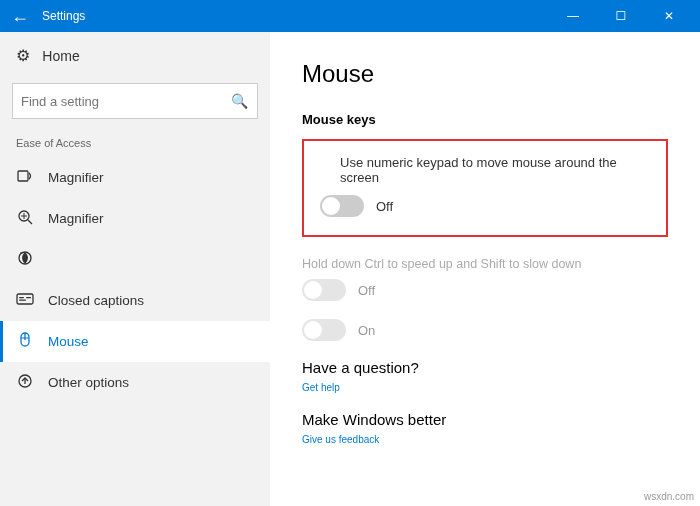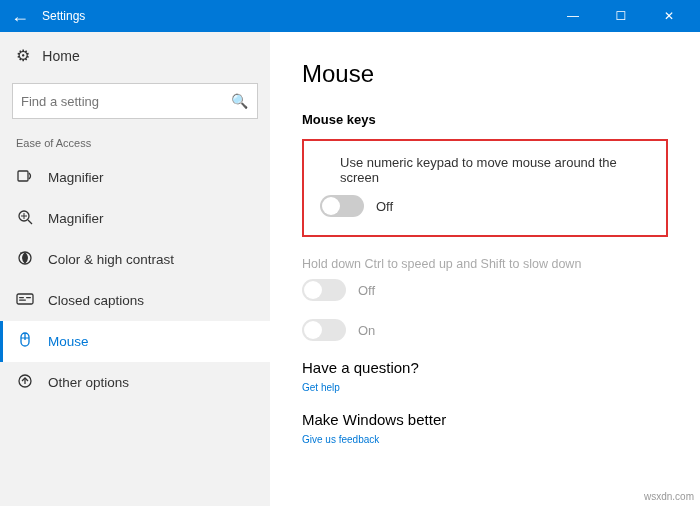--- a/index.html
+++ b/index.html
@@ -308,21 +308,20 @@
     </div>
 
     <div class="sidebar-item">
       <span class="sidebar-item-icon">
         <svg width="18" height="18" viewBox="0 0 18 18" fill="none">
           <circle cx="9" cy="9" r="6" stroke="#333" stroke-width="1.3"></circle>
           <path d="M9 3 Q12 6 12 9 Q12 12 9 15 Q6 12 6 9 Q6 6 9 3Z" fill="#333"></path>
           <line x1="5" y1="5" x2="5" y2="3" stroke="#333" stroke-width="1"></line>
         </svg>
       </span>
-      <span class="sidebar-item-text">Color &amp; high contrast</span>
     </div>
 
     <div class="sidebar-item">
       <span class="sidebar-item-icon">
         <svg width="18" height="18" viewBox="0 0 18 18" fill="none">
           <rect x="1" y="4" width="16" height="10" rx="1.5" stroke="#333" stroke-width="1.3"></rect>
           <rect x="3" y="7" width="5" height="1.2" rx="0.6" fill="#333"></rect>
           <rect x="3" y="9.5" width="7" height="1.2" rx="0.6" fill="#333"></rect>
           <rect x="10" y="7" width="5" height="1.2" rx="0.6" fill="#333"></rect>
         </svg>

